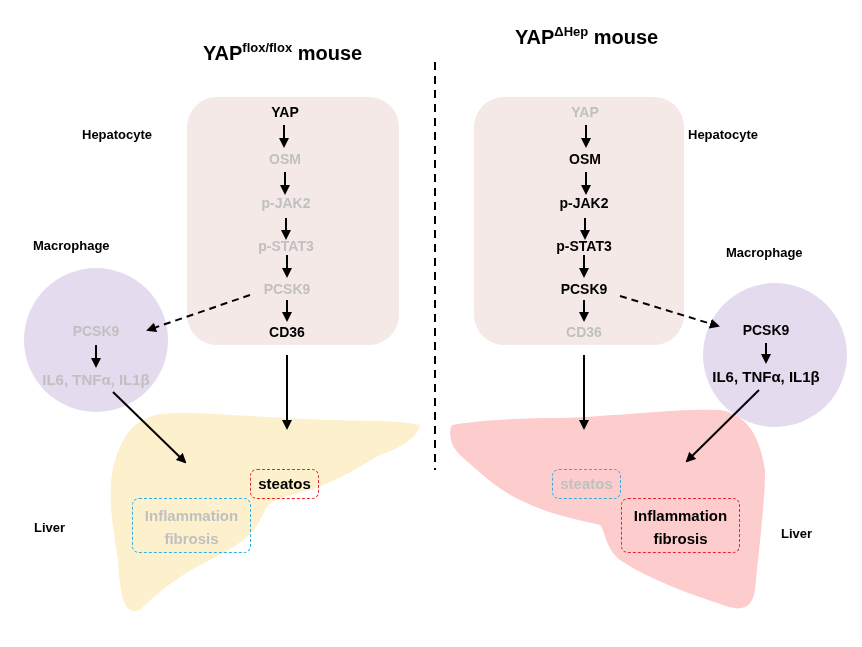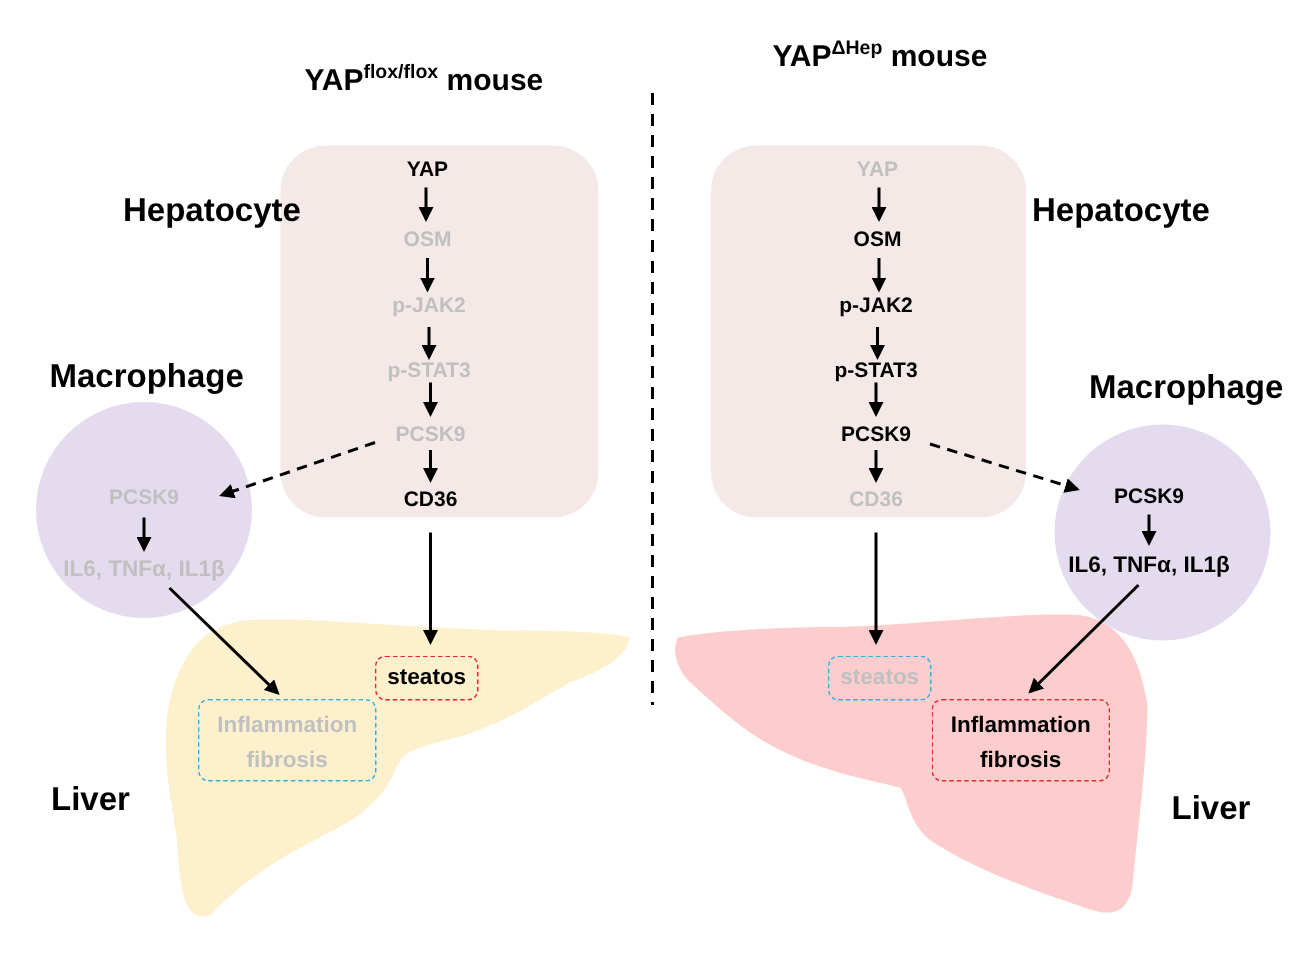--- a/index.html
+++ b/index.html
@@ -2,26 +2,26 @@
 <html><head>
 <meta charset="utf-8">
 <style>
   html, body { margin: 0; padding: 0; background: #ffffff; }
   body { width: 862px; height: 647px; position: relative; overflow: hidden;
          font-family: "Liberation Sans", "DejaVu Sans", sans-serif; font-weight: bold; }
   svg#diagram { position: absolute; left: 0; top: 0; }
   .lbl { position: absolute; font-weight: bold; color: #000; white-space: nowrap; }
   .title { font-size: 20px; }
   .title sup { font-size: 13px; vertical-align: 8px; }
-  .section { font-size: 22px; }
+  .section { font-size: 13px; }
   .node { position: absolute; font-size: 14px; font-weight: bold; text-align: center; width: 120px; margin-left: -60px; white-space: nowrap; }
   .on { color: #000000; }
   .off { color: #c0c0c0; }
   .cyto { font-size: 15px; width: 140px; margin-left: -70px; }
-  .outcome { position: absolute; font-size: 15px; font-weight: bold; text-align: center; box-sizing: border-box; border-radius: 7px; }
+  .outcome { position: absolute; font-size: 15px; font-weight: bold; text-align: center; box-sizing: border-box; border-radius: 7px; margin-top: 32px; }
   .outcome.red { border: 1.5px dashed #e8262b; }
   .outcome.blue { border: 1.5px dashed #33aee0; }
 </style>
 </head>
 <body>
 
 <svg id="diagram" width="862" height="647" viewBox="0 0 862 647">
   <defs>
     <marker id="ah" viewBox="0 0 10 10" refX="8" refY="5" markerWidth="5" markerHeight="5" orient="auto">
       <path d="M0,0 L10,5 L0,10 z" fill="#000"></path>

